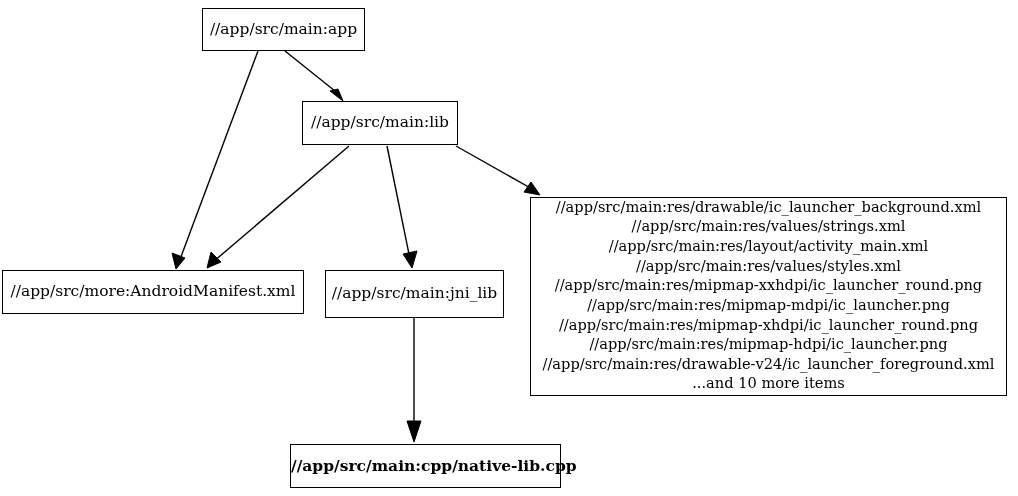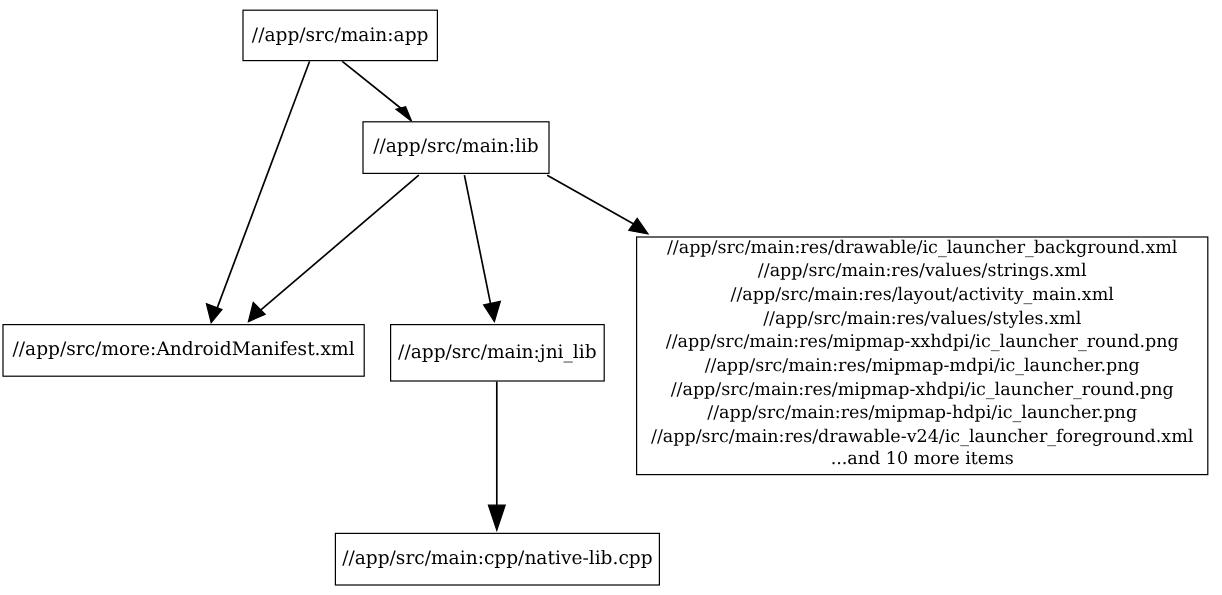--- a/index.html
+++ b/index.html
@@ -110,17 +110,17 @@
 //app/src/main:res/layout/activity_main.xml
 //app/src/main:res/values/styles.xml
 //app/src/main:res/mipmap-xxhdpi/ic_launcher_round.png
 //app/src/main:res/mipmap-mdpi/ic_launcher.png
 //app/src/main:res/mipmap-xhdpi/ic_launcher_round.png
 //app/src/main:res/mipmap-hdpi/ic_launcher.png
 //app/src/main:res/drawable-v24/ic_launcher_foreground.xml
 ...and 10 more items</span>
   </div>
 
-  <div class="node node-single" style="left:279px; top:444px; width:271px; height:44px;">
+  <div class="node node-single" style="left:290px; top:444px; width:271px; height:44px;font-weight:bold;">
     <span class="node-label">//app/src/main:cpp/native-lib.cpp</span>
   </div>
 
 </div>
 
 </body></html>

